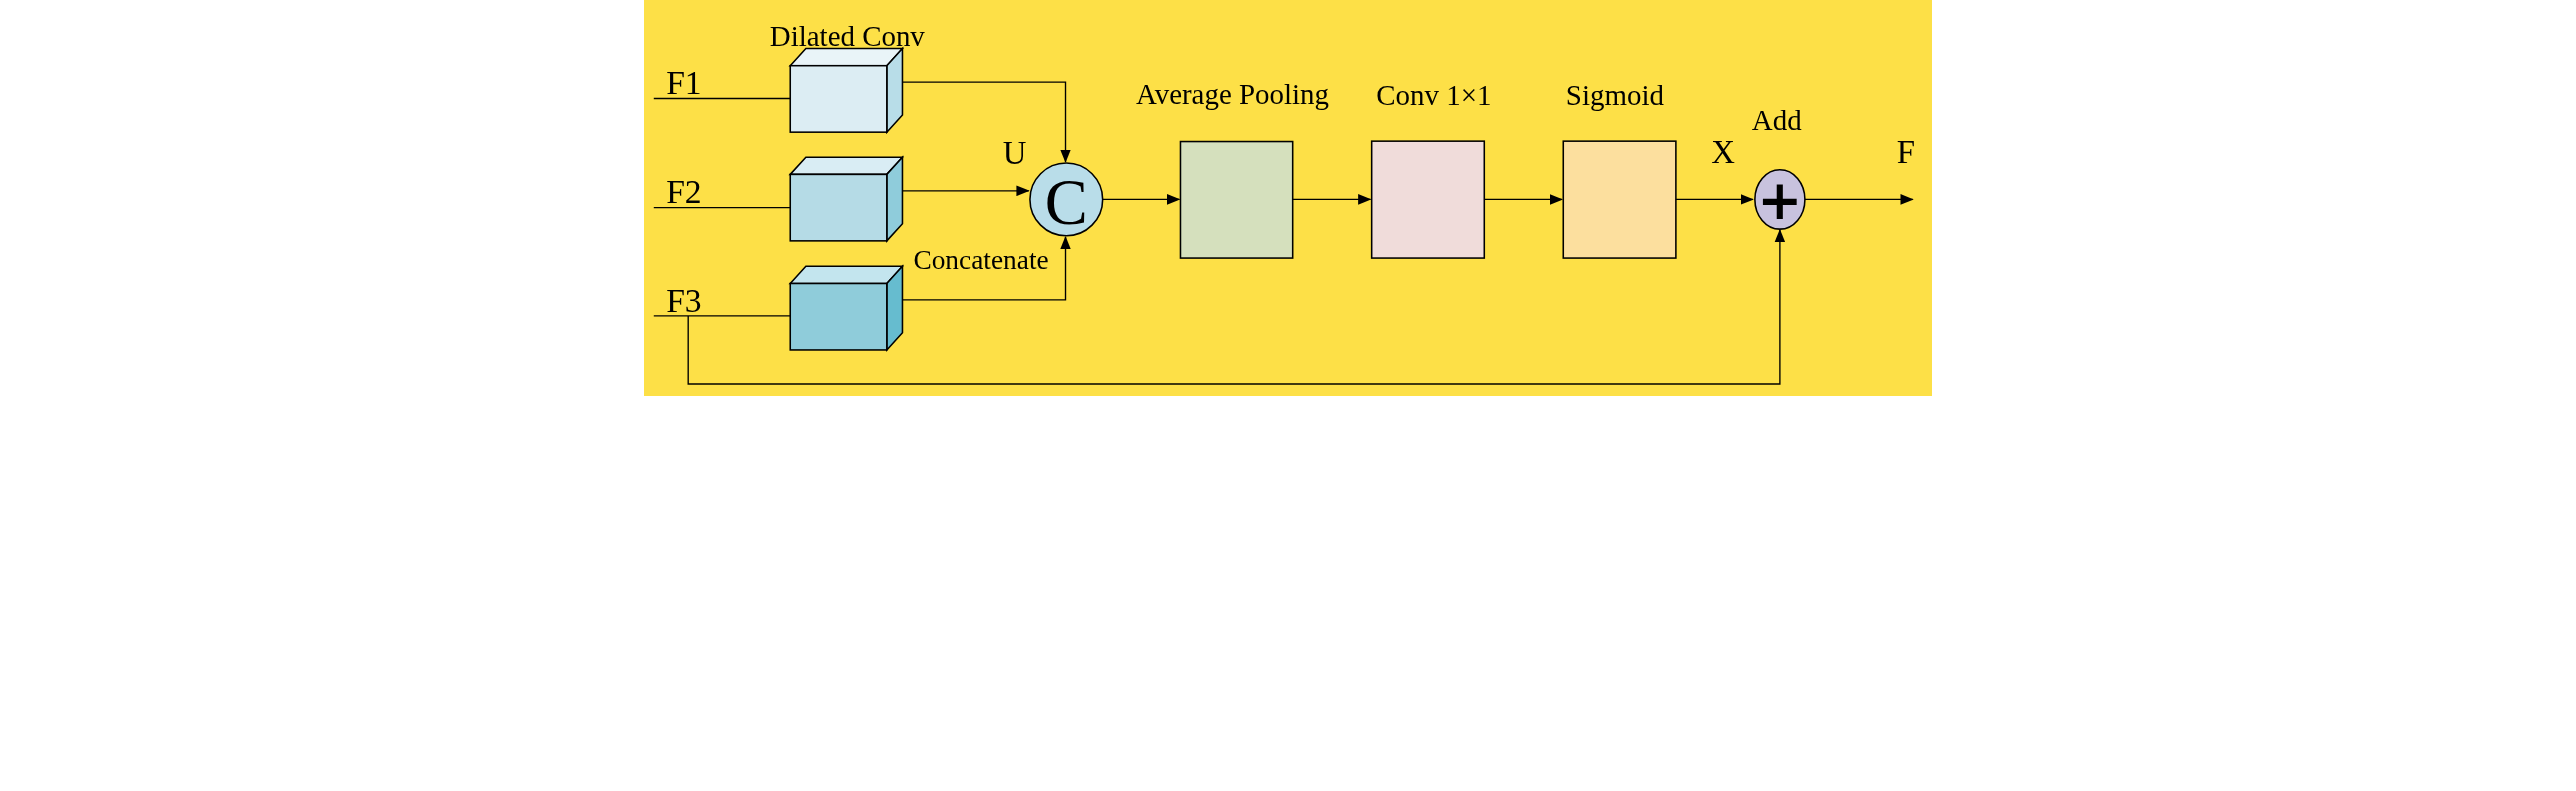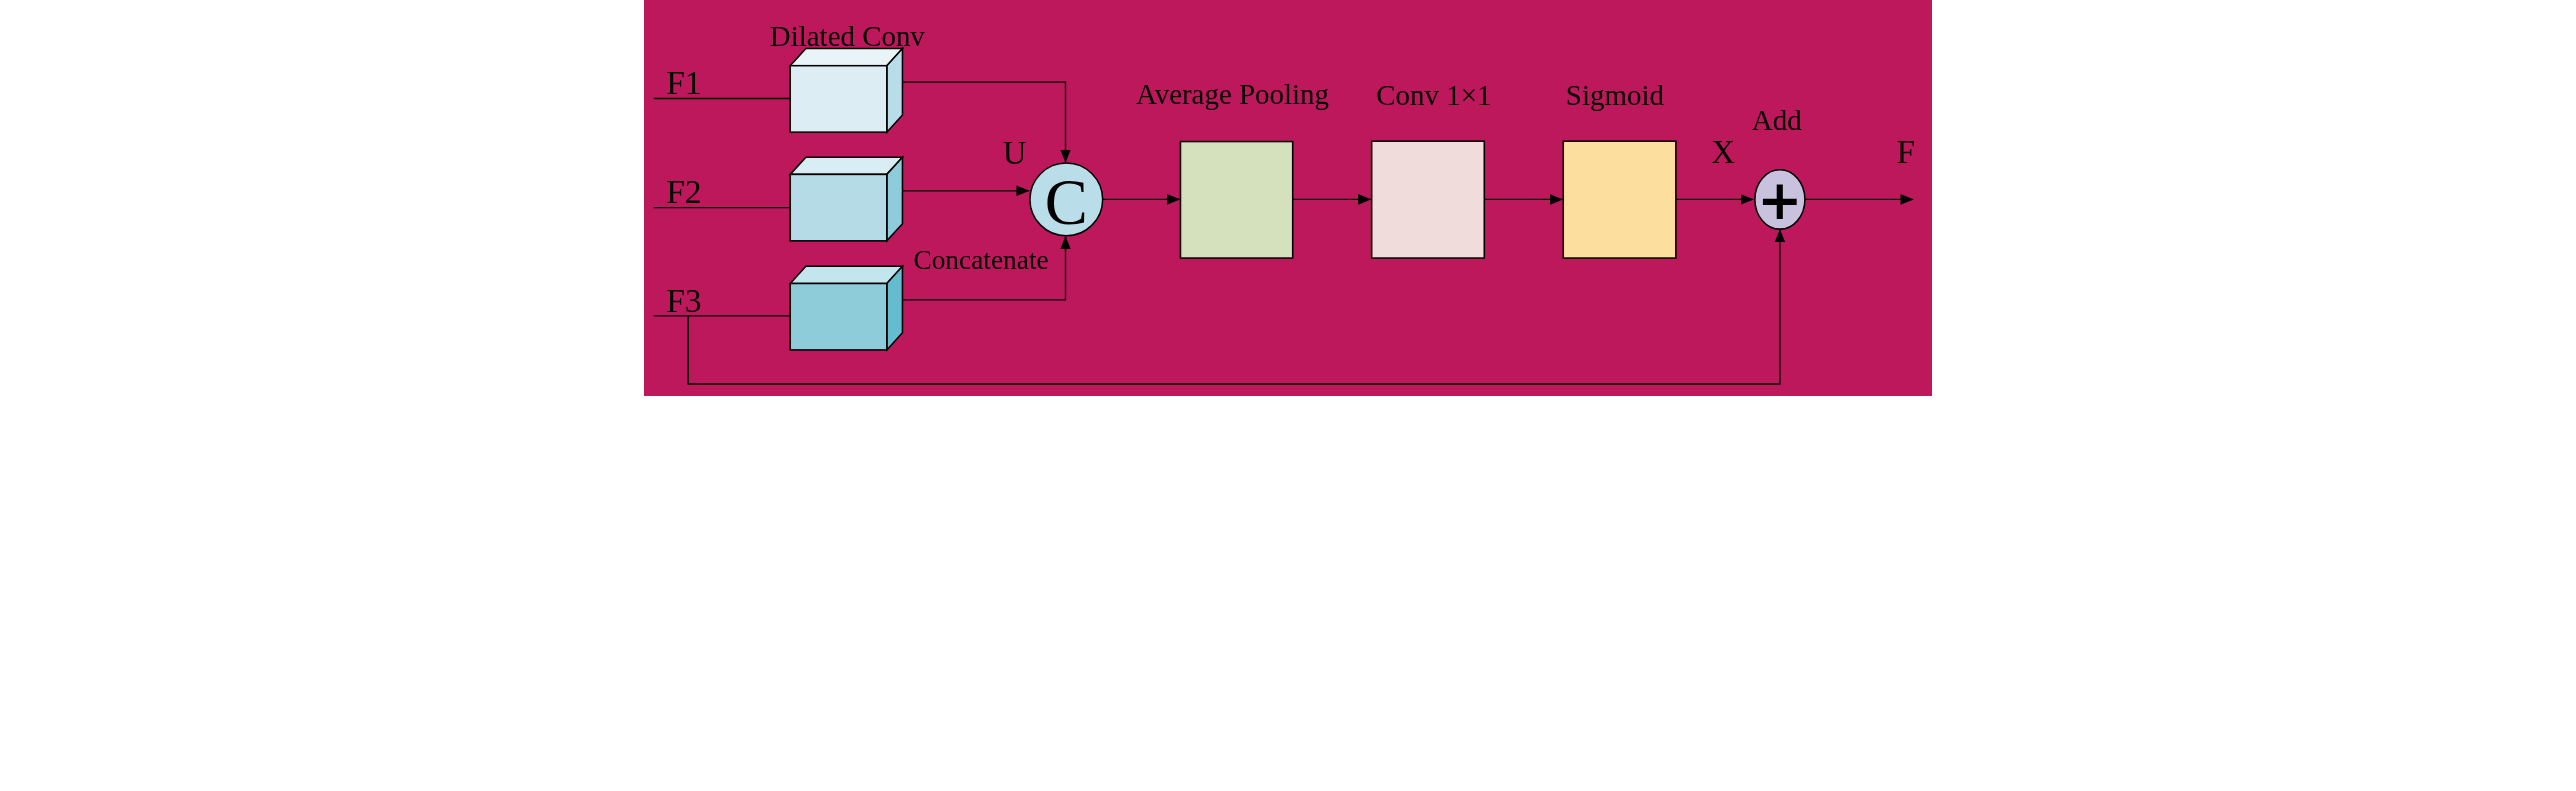--- a/index.html
+++ b/index.html
@@ -1,19 +1,19 @@
 <!DOCTYPE html>
 <html style="font-size:12.5px"><head>
 <meta charset="utf-8">
 <style>
   html, body { margin: 0; padding: 0; background: #ffffff; }
   .figure-wrap {
     width: 1288px;
     margin: 0 auto;
-    background: #be185d;
+    background: #fde047;
   }
   svg { display: block; width: 100%; height: auto; }
   text {
     font-family: "Liberation Serif", "DejaVu Serif", serif;
     fill: #000000;
   }
   .lbl-title   { font-size: 74px; }
   .lbl-input   { font-size: 86px; }
   .lbl-letter  { font-size: 84px; }
   .lbl-block   { font-size: 74px; }

